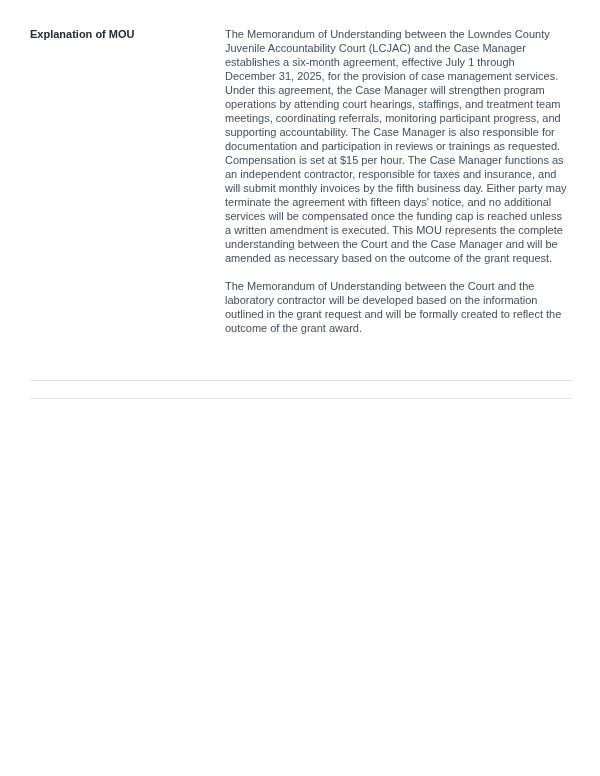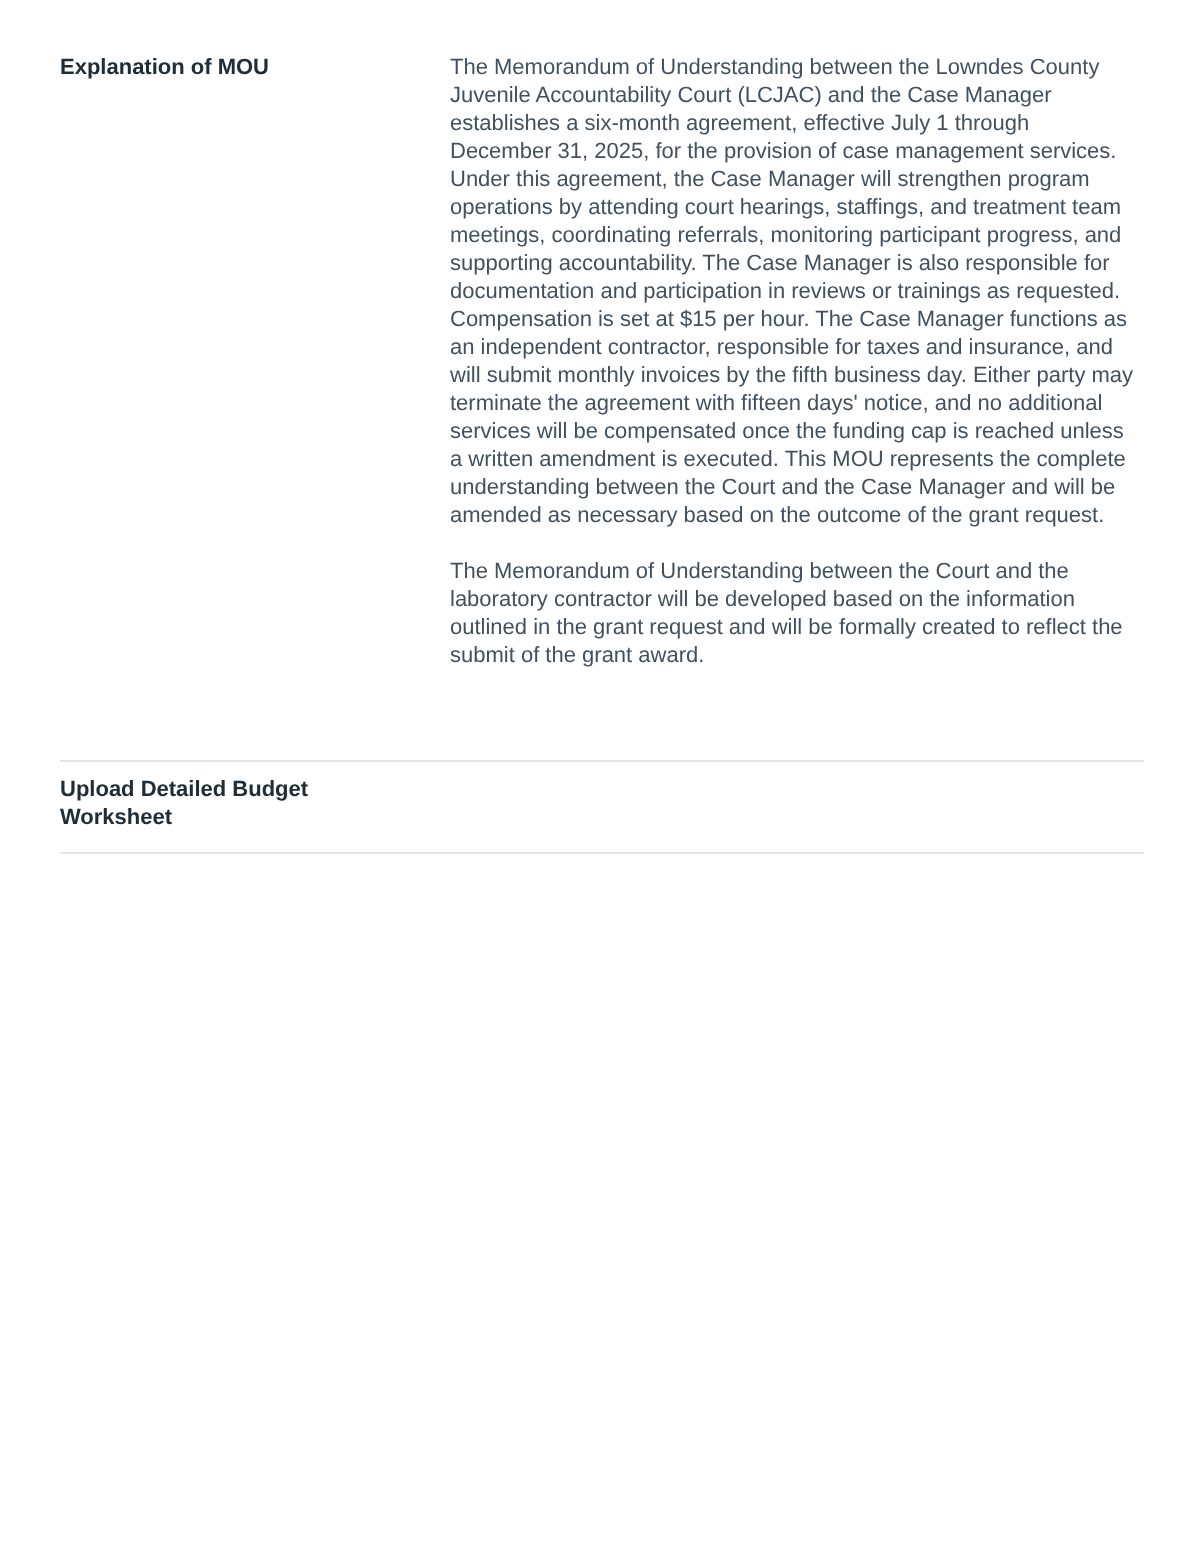--- a/index.html
+++ b/index.html
@@ -50,21 +50,20 @@
 </style>
 </head>
 <body>
 
 <div class="page">
 
   <div class="field-row row-mou">
     <div class="field-label">Explanation of MOU</div>
     <div class="field-value">
       <p>The Memorandum of Understanding between the Lowndes County Juvenile Accountability Court (LCJAC) and the Case Manager establishes a six-month agreement, effective July 1 through December 31, 2025, for the provision of case management services. Under this agreement, the Case Manager will strengthen program operations by attending court hearings, staffings, and treatment team meetings, coordinating referrals, monitoring participant progress, and supporting accountability. The Case Manager is also responsible for documentation and participation in reviews or trainings as requested. Compensation is set at $15 per hour. The Case Manager functions as an independent contractor, responsible for taxes and insurance, and will submit monthly invoices by the fifth business day. Either party may terminate the agreement with fifteen days' notice, and no additional services will be compensated once the funding cap is reached unless a written amendment is executed. This MOU represents the complete understanding between the Court and the Case Manager and will be amended as necessary based on the outcome of the grant request.</p>
-      <p>The Memorandum of Understanding between the Court and the laboratory contractor will be developed based on the information outlined in the grant request and will be formally created to reflect the submit of the grant award.</p>
+      <p>The Memorandum of Understanding between the Court and the laboratory contractor will be developed based on the information outlined in the grant request and will be formally created to reflect the outcome of the grant award.</p>
     </div>
   </div>
 
   <div class="field-row row-upload">
-    <div class="field-label">Upload Detailed Budget Worksheet</div>
   </div>
 
 </div>
 
 </body></html>

